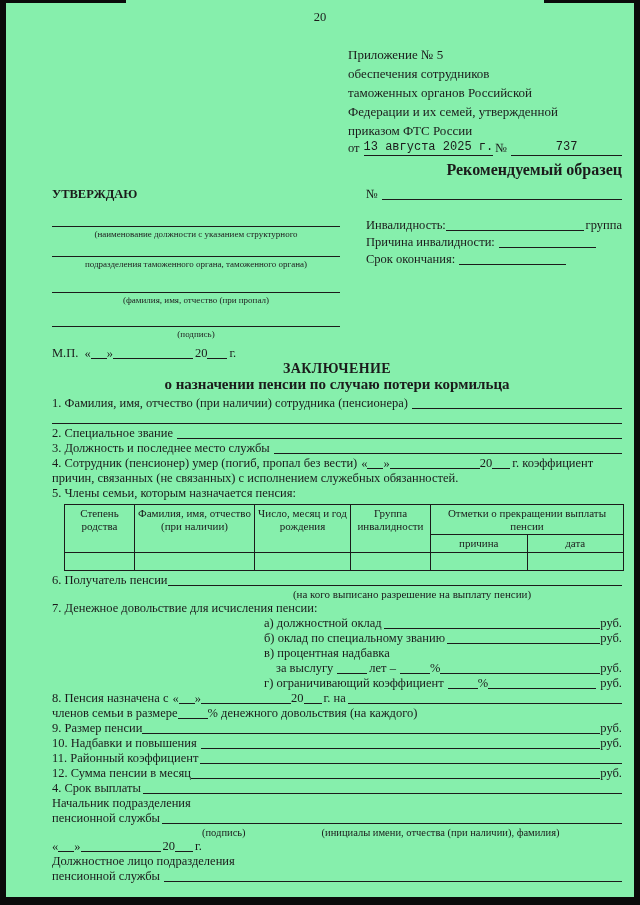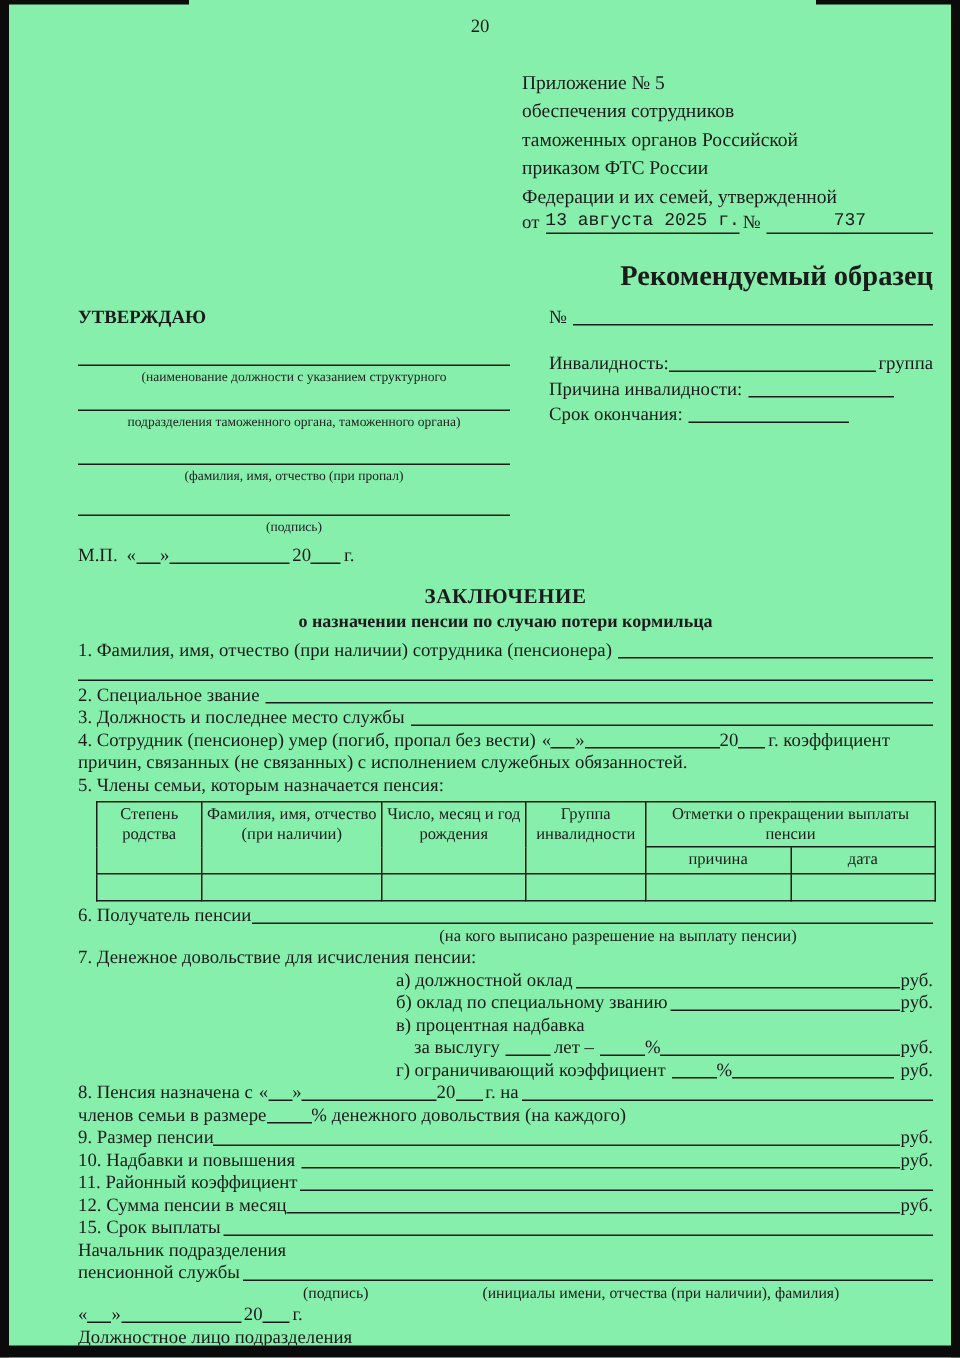--- a/index.html
+++ b/index.html
@@ -24,27 +24,27 @@
   .gr { flex:1 1 auto;text-align:center; }
   .w16{width:16px}.w18{width:18px}.w20{width:20px}.w30{width:30px}.w80{width:80px}.w90{width:90px}
   .ml2{margin-left:2px}.ml4{margin-left:4px}.mr4{margin-right:4px}.mr6{margin-right:6px}
   .mt2{margin-top:2px}.mt4{margin-top:4px}.mt6{margin-top:6px}.mt8{margin-top:8px}
   .mt10{margin-top:10px}.mt12{margin-top:12px}.mt16{margin-top:16px}
   .pagenum { margin-top:10px; font-size:12.5px; }
   .appendix { margin-left:296px; margin-top:14px; }
   .appendix .apx { line-height:19px; font-size:13px; }
   .mono { font-family:"Liberation Mono", monospace; font-size:12px; }
   .u { border-bottom:1px solid #1b1b1b; }
-  .recommended { margin-top:18px; font-size:19px; }
+  .recommended { margin-top:5px; font-size:16px; }
   .twocol { display:flex; margin-top:8px; }
   .col-l { width:288px; }
   .col-r { flex:1 1 auto; margin-left:26px; }
   .cap { font-size:9px; line-height:11px; text-align:center; color:#222; }
-  .t1 { margin-top:13px; font-size:14px; letter-spacing:.4px; }
-  .t2 { font-size:12px; line-height:14px; }
+  .t1 { font-size:14px; letter-spacing:.4px; }
+  .t2 { font-size:15px; line-height:14px; }
   .items { margin-top:5px; }
   table.fam { border-collapse:collapse; margin:3px 0 2px 12px; width:560px; table-layout:fixed; }
   table.fam th, table.fam td { border:1px solid #1b1b1b; font-weight:normal; font-size:11px; line-height:12.5px; padding:2px 2px; text-align:center; vertical-align:top; }
   .c1{width:70px}.c2{width:120px}.c3{width:96px}.c4{width:80px}.c5a{width:120px}.c5b{width:74px}
   tr.erow td { height:18px; }
   .i6cap { font-size:11px; line-height:13px; text-align:center; margin-left:150px; }
   .sub { margin-left:212px; }
   .sub2 { margin-left:224px; }
   .sigcap { display:flex; font-size:10.5px; line-height:13px; }
   .cap-sign { margin-left:150px; }
@@ -58,22 +58,22 @@
   <div class="corner r"></div>
 
   <div class="pagenum ctr">20</div>
 
   <div class="content">
 
     <div class="appendix">
       <div class="apx">Приложение № 5</div>
       <div class="apx">обеспечения сотрудников</div>
       <div class="apx">таможенных органов Российской</div>
+      <div class="apx">Федерации и их семей, утвержденной</div>
       <div class="apx">приказом ФТС России</div>
-      <div class="apx">Федерации и их семей, утвержденной</div>
       <div class="ln">
         <span class="txt mr4">от</span>
         <span class="mono u">13 августа 2025 г.</span>
         <span class="txt ml2 mr4">№</span>
         <span class="mono u gr">737</span>
       </div>
       <div class="recommended right b">Рекомендуемый образец</div>
     </div>
 
     <div class="twocol">
@@ -261,21 +261,21 @@
       <div class="ln">
         <span class="txt">11. Районный коэффициент</span>
         <span class="bl gr ml2"></span>
       </div>
       <div class="ln">
         <span class="txt">12. Сумма пенсии в месяц</span>
         <span class="bl gr"></span>
         <span class="txt">руб.</span>
       </div>
       <div class="ln">
-        <span class="txt">15. Срок выплаты</span>
+        <span class="txt">4. Срок выплаты</span>
         <span class="bl gr ml2"></span>
       </div>
 
       <div class="ln">
         <span class="txt">Начальник подразделения</span>
       </div>
       <div class="ln">
         <span class="txt">пенсионной службы</span>
         <span class="bl gr ml2"></span>
       </div>

